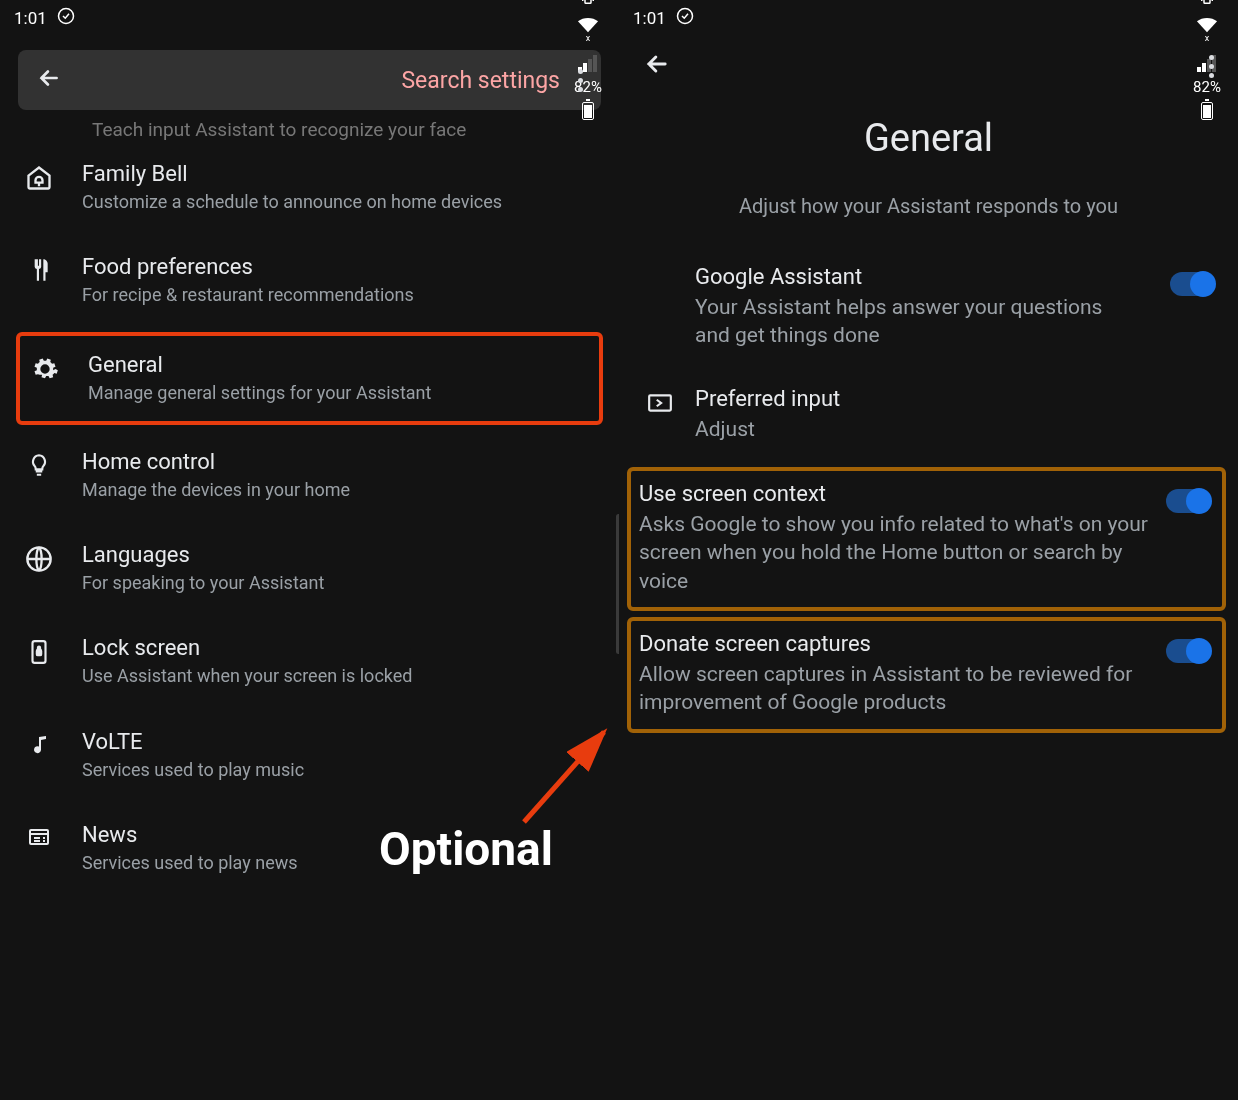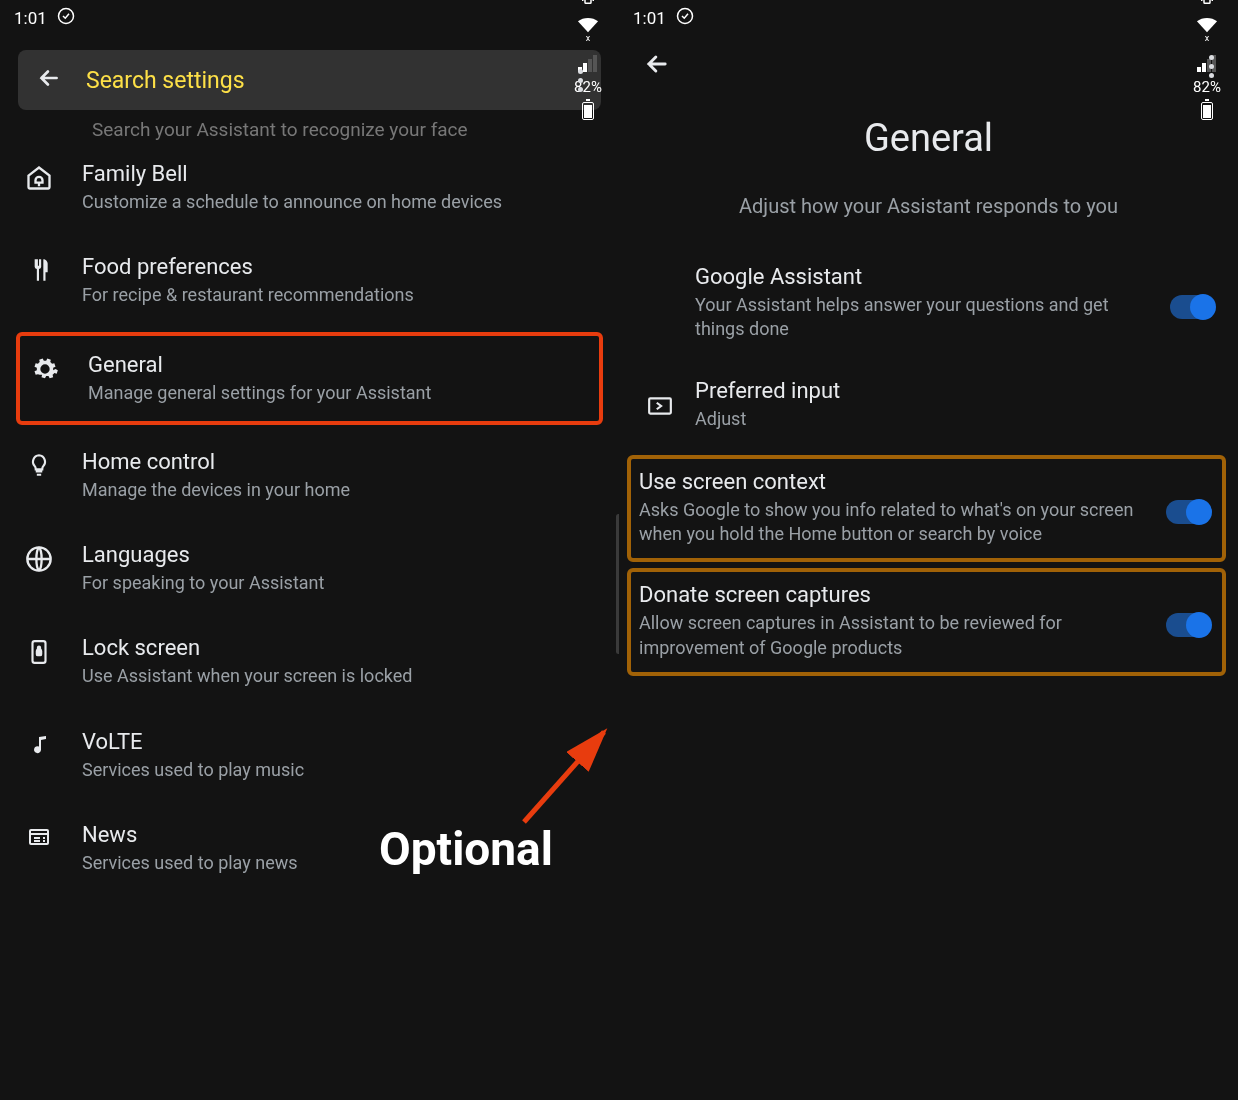--- a/index.html
+++ b/index.html
@@ -19,21 +19,21 @@
   .sig { display:inline-flex; align-items:flex-end; gap:1px; }
   .sig span { width:4px; background:#fff; }
   .sig span:nth-child(1){height:5px} .sig span:nth-child(2){height:9px} .sig span:nth-child(3){height:13px;background:#555} .sig span:nth-child(4){height:17px;background:#555}
   .wifi { position:relative; width:22px; height:16px; }
   .wifi svg { width:22px; height:16px; }
   .x-sup { font-size:9px; position:relative; top:-6px; }
 
   
   .search-wrap { margin:14px 18px 0; background:#323232; border-radius:8px; height:60px; display:flex; align-items:center; padding:0 18px; }
   .search-wrap .back { margin-right:24px; }
-  .search-wrap .placeholder { flex:1; text-align:left; color:#fde047; font-size:23px; font-weight:400; }
+  .search-wrap .placeholder { flex:1; text-align:right; color:#fca5a5; font-size:23px; font-weight:400; }
   .search-wrap .more { margin-left:18px; }
 
   .cutoff { color:#777; font-size:19px; padding:8px 92px 0; white-space:nowrap; overflow:hidden; }
 
   
   .setting { display:flex; align-items:flex-start; padding:20px 24px; gap:28px; }
   .setting .icon { width:30px; display:flex; justify-content:center; padding-top:3px; color:#e8eaed; flex-shrink:0; }
   .setting .txt .title { font-size:22px; color:#e8eaed; }
   .setting .txt .sub { font-size:18px; color:#9aa0a6; margin-top:4px; line-height:1.35; }
 
@@ -41,25 +41,25 @@
   .highlight-box .setting { padding:16px 10px; }
 
   
   .r-header { display:flex; align-items:center; justify-content:space-between; padding:14px 24px 0; }
   .r-header .back { }
   .page-title { text-align:center; font-size:38px; font-weight:400; color:#e8eaed; margin-top:34px; }
   .page-sub { text-align:center; font-size:20px; color:#9aa0a6; margin-top:34px; padding:0 40px; }
 
   
   .r-list { margin-top:28px; }
-  .r-item { display:flex; align-items:center; padding:18px 24px; gap:18px; }
+  .r-item { display:flex; align-items:flex-start; padding:18px 24px; gap:18px; }
   .r-item .icon { width:34px; display:flex; justify-content:center; padding-top:4px; color:#e8eaed; flex-shrink:0; }
   .r-item .body { flex:1; }
   .r-item .body .title { font-size:22px; color:#e8eaed; }
-  .r-item .body .sub { font-size:18px; color:#9aa0a6; margin-top:4px; line-height:1.35; }
+  .r-item .body .sub { font-size:21px; color:#9aa0a6; margin-top:4px; line-height:1.35; }
   .toggle { width:44px; height:24px; border-radius:12px; position:relative; flex-shrink:0; margin-top:8px; margin-left:10px; }
   .toggle.on { background:#1a4d8f; }
   .toggle.on::after { content:""; position:absolute; right:-2px; top:-1px; width:26px; height:26px; border-radius:50%; background:#1a73e8; }
 
   .r-highlight { border:4px solid #a16207; border-radius:6px; margin:6px 12px 6px 8px; }
   .r-highlight .r-item { padding:10px 12px 12px 8px; }
   .r-highlight .r-item { gap:6px; }
 
   
   .arrow { position:absolute; left:514px; top:722px; pointer-events:none; }
@@ -129,21 +129,21 @@
           </svg>
       </span>
       <span class="placeholder">Search settings</span>
       <span class="more dots">
           <span></span>
           <span></span>
           <span></span>
         </span>
     </div>
 
-    <div class="cutoff">Search your Assistant to recognize your face</div>
+    <div class="cutoff">Teach input Assistant to recognize your face</div>
 
     <div class="setting">
       <span class="icon">
         <svg width="28" height="28" viewBox="0 0 24 24" fill="none" stroke="#e8eaed" stroke-width="2">
             <path d="M3 10l9-7 9 7v10a1 1 0 01-1 1H4a1 1 0 01-1-1V10z"></path>
             <path d="M12 11a3 3 0 00-3 3v2h6v-2a3 3 0 00-3-3zM11 18h2"></path>
           </svg>
       </span>
       <div class="txt">
         <div class="title">Family Bell</div>

